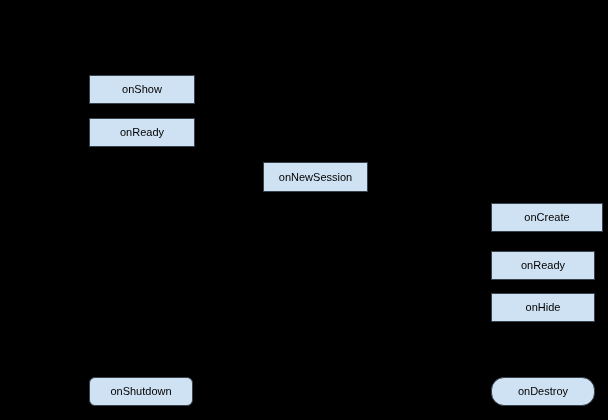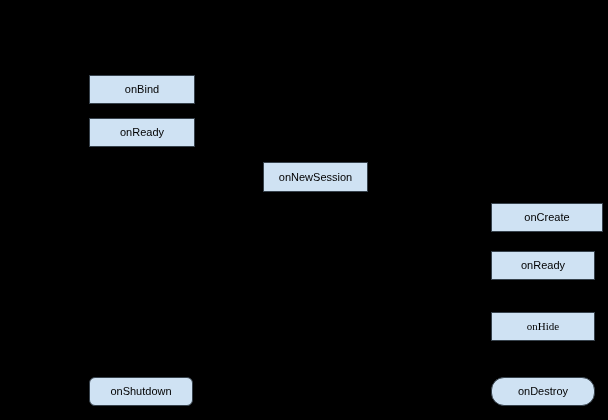--- a/index.html
+++ b/index.html
@@ -31,29 +31,29 @@
     align-items: center;
     justify-content: center;
     white-space: nowrap;
   }
   
   .n-onbind      { left: 89px;  top: 75px;  width: 106px; height: 29px; }
   .n-onready     { left: 89px;  top: 118px; width: 106px; height: 29px; }
   .n-onnewsession{ left: 263px; top: 162px; width: 105px; height: 30px; }
   .n-oncreate    { left: 491px; top: 203px; width: 112px; height: 29px; }
   .n-onshow      { left: 491px; top: 251px; width: 104px; height: 29px; }
-  .n-onhide      { left: 491px; top: 312px; width: 104px; height: 29px; font-family: Liberation Serif, serif; }
+  .n-onhide      { left: 491px; top: 293px; width: 104px; height: 29px; }
   .n-onshutdown  { left: 89px;  top: 377px; width: 104px; height: 29px; border-radius: 6px; }
   .n-ondestroy   { left: 491px; top: 377px; width: 104px; height: 29px; border-radius: 13px; }
 </style>
 </head>
 <body>
 
 <div class="stage">
-  <div class="node n-onbind">onBind</div>
+  <div class="node n-onbind">onShow</div>
   <div class="node n-onready">onReady</div>
   <div class="node n-onnewsession">onNewSession</div>
   <div class="node n-oncreate">onCreate</div>
   <div class="node n-onshow">onReady</div>
   <div class="node n-onhide">onHide</div>
   <div class="node n-onshutdown">onShutdown</div>
   <div class="node n-ondestroy">onDestroy</div>
 </div>
 
 </body></html>

